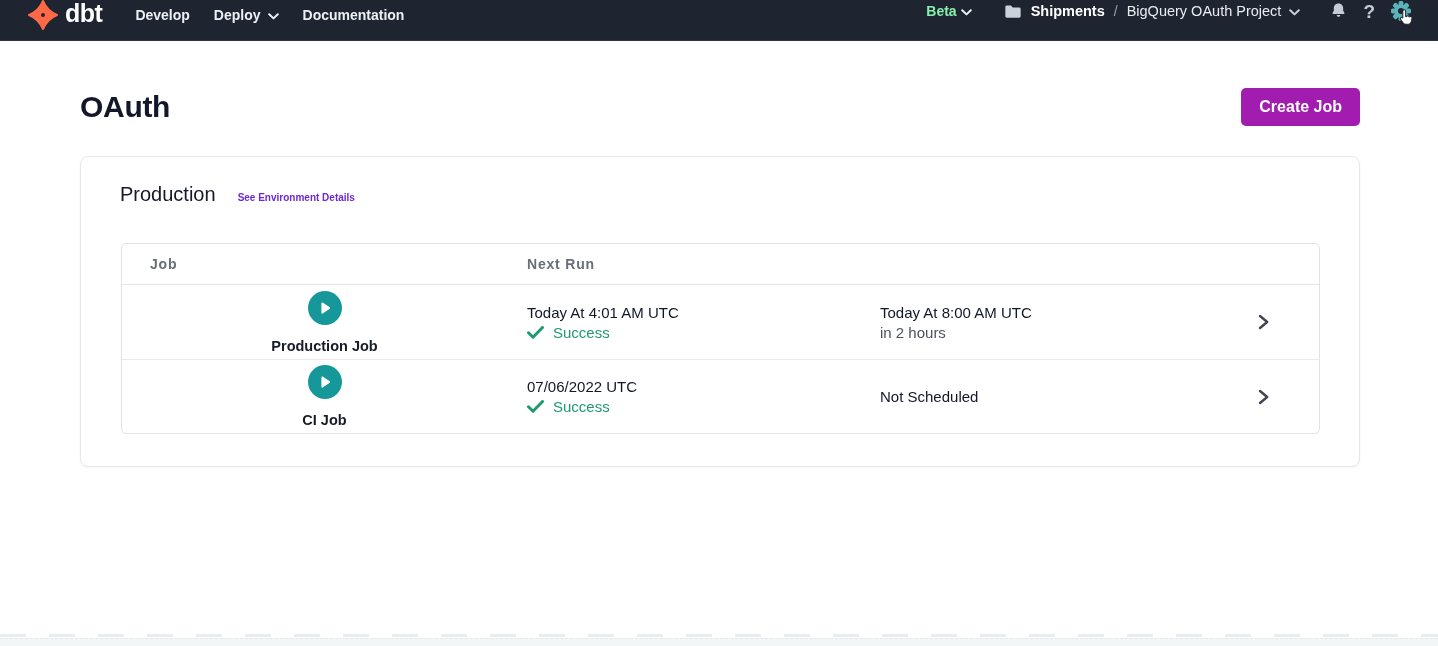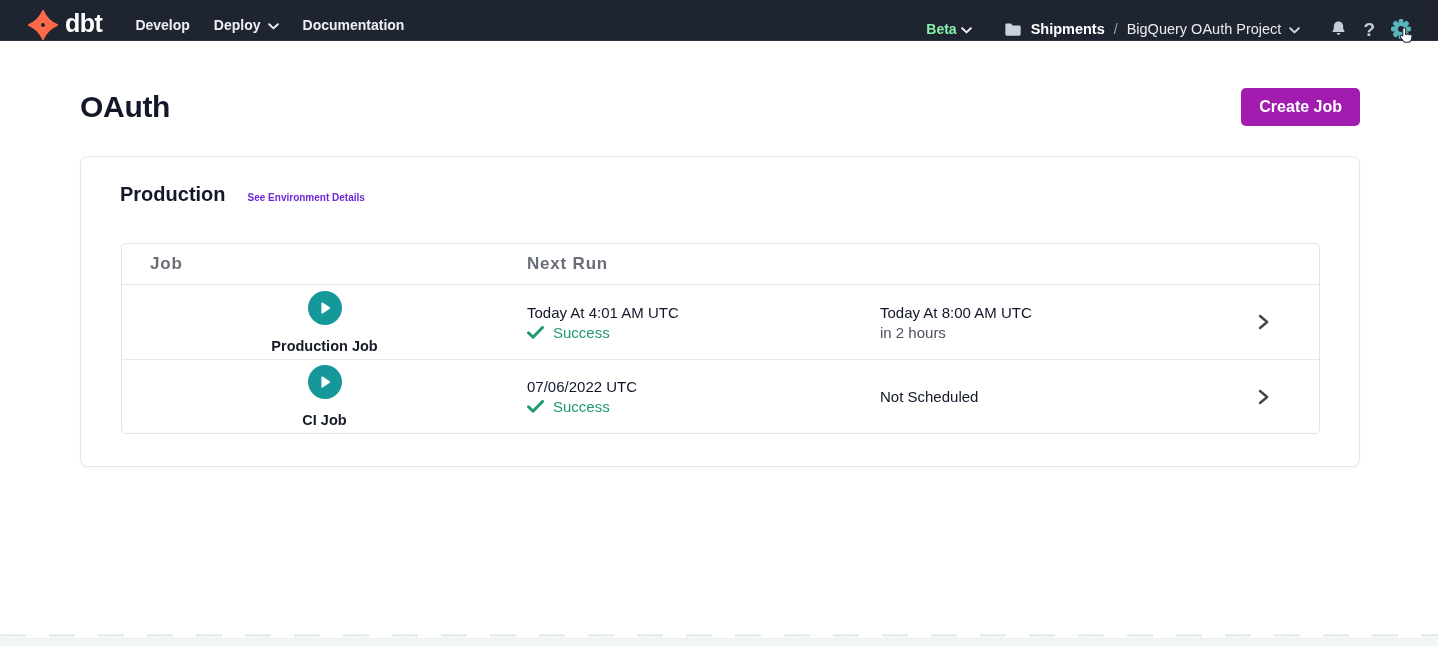--- a/index.html
+++ b/index.html
@@ -4,21 +4,21 @@
 <style>
   * { margin:0; padding:0; box-sizing:border-box; }
   html,body { width:1438px; height:646px; overflow:hidden; }
   body {
     font-family:"Liberation Sans", sans-serif;
     background:#ffffff; position:relative; color:#14182a;
   }
   
   .navbar {
     position:absolute; top:0; left:0; right:0; height:41px;
-    background:#1e2531; display:flex; align-items:flex-end;
+    background:#1e2531; display:flex; align-items:flex-start;
     padding:0 26px 0 28px; border-bottom:1px solid #2a3342;
   }
   .nav-left { display:flex; align-items:center; }
   .brand { display:flex; align-items:center; gap:7px; margin-right:33px; cursor:pointer; }
   .brand-text { color:#ffffff; font-size:25px; font-weight:800; letter-spacing:-0.5px; line-height:1; padding-bottom:3px; }
   .nav-items { display:flex; align-items:center; gap:24px; }
   .nav-item { color:#edeff3; font-size:14px; font-weight:700; display:flex; align-items:center; gap:7px; cursor:pointer; }
   .caret { display:inline-flex; margin-top:2px; }
   .nav-right { margin-left:auto; display:flex; align-items:center; }
   .beta { color:#86efac; font-size:14px; font-weight:700; display:flex; align-items:center; gap:4px; margin-right:32px; cursor:pointer; }
@@ -43,32 +43,32 @@
     font-family:inherit; font-size:16px; font-weight:600;
     padding:10px 18px; cursor:pointer;
   }
   
   .card {
     position:absolute; top:156px; left:80px; width:1280px; height:311px;
     background:#ffffff; border:1px solid #e5e7eb; border-radius:8px;
     box-shadow:0 1px 3px rgba(20,24,40,.04);
   }
   .env-header { display:flex; align-items:baseline; gap:22px; padding:26px 0 0 39px; }
-  .env-name { font-size:20px; font-weight:700; color:#14182a; }
+  .env-name { font-size:20px; font-weight:400; color:#14182a; }
   .env-link { font-size:10px; font-weight:700; color:#6d28d9; cursor:pointer; text-decoration:none; }
   
   .jobs-table {
     position:absolute; top:86px; left:40px; width:1199px;
     border:1px solid #e0e3e8; border-radius:5px; background:#fff;
   }
   .t-head {
     display:grid; grid-template-columns:377px 353px 355px 1fr;
     height:41px; align-items:center;
     border-bottom:1px solid #e3e6ea;
-    color:#696e77; font-size:17px; font-weight:700; letter-spacing:0.8px;
+    color:#696e77; font-size:14px; font-weight:700; letter-spacing:0.8px;
   }
   .t-head > div { padding-left:28px; }
   .t-row {
     display:grid; grid-template-columns:377px 353px 355px 1fr;
     height:74px; align-items:stretch; cursor:pointer;
   }
   .t-row + .t-row { border-top:1px solid #e8eaed; }
   .cell { padding-left:28px; display:flex; flex-direction:column; justify-content:center; gap:3px; }
   .cell-job { align-items:center; gap:13px; }
   .play-btn {

